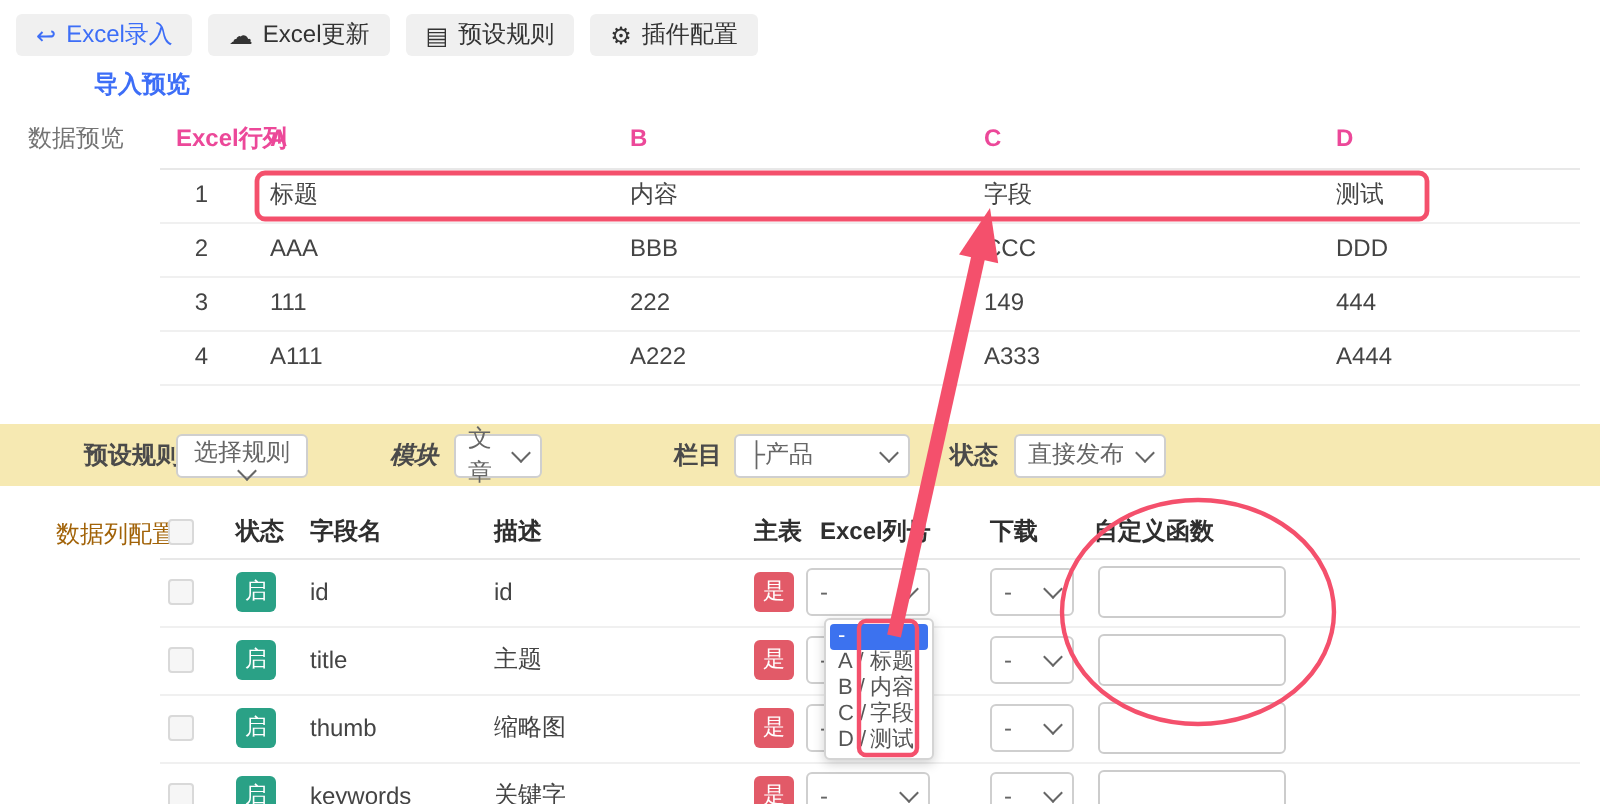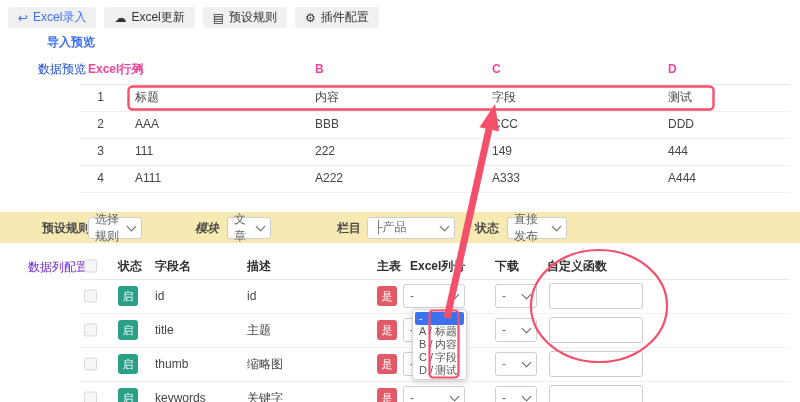--- a/index.html
+++ b/index.html
@@ -9,42 +9,42 @@
   }
   
   .toolbar{position:absolute;left:8px;top:7px;display:flex;gap:8px;}
   .tb{display:flex;align-items:center;gap:5px;height:21px;padding:0 10px;background:#f0f0f0;
       border-radius:3px;color:#333;cursor:pointer;white-space:nowrap;}
   .tb .ic{font-size:12px;line-height:1;}
   .tb.active{color:#3d6ef7;}
   
   .section-title{position:absolute;left:28px;top:34px;color:#3d6ef7;font-weight:700;margin-left:19px;}
   
-  .pv-label{position:absolute;left:38px;top:61px;color:#1d4ed8;}
+  .pv-label{position:absolute;left:14px;top:61px;color:#737373;}
   .pvhead{position:absolute;left:80px;top:54px;width:710px;height:30px;line-height:30px;
           border-bottom:1px solid #e8e8e8;font-weight:700;color:#ec4899;}
   .pvrow{position:absolute;left:80px;width:710px;height:27px;line-height:27px;
          border-bottom:1px solid #f0f0f0;color:#444;}
   .pvhead span,.pvrow span{position:absolute;top:0;}
   .ph0{left:8px;}
   .p0{left:0;width:24px;text-align:right;}
   .pA{left:55px;} .pB{left:235px;} .pC{left:412px;} .pD{left:588px;}
   
   .rulebar{position:absolute;left:0;top:212px;width:800px;height:31px;background:#f6e9b2;}
   .rulebar .lbl{position:absolute;top:50%;transform:translateY(-50%);font-weight:700;color:#4a4a4a;}
   .rb-l1{left:42px;} .rb-l2{left:195px;font-style:italic;} .rb-l3{left:337px;text-align:right;} .rb-l4{left:475px;}
   .sel{position:absolute;top:50%;transform:translateY(-50%);height:22px;background:#fff;
        border:1px solid #cfcfcf;border-radius:3px;display:flex;align-items:center;
        justify-content:space-between;padding:0 6px;color:#666;box-sizing:border-box;cursor:pointer;}
-  .rb-s1{left:88px;width:54px;} .rb-s2{left:227px;width:44px;}
-  .rb-s3{left:367px;width:88px;gap:20px;} .rb-s4{left:507px;width:60px;}
+  .rb-s1{left:88px;width:66px;flex-direction:column;} .rb-s2{left:227px;width:44px;}
+  .rb-s3{left:367px;width:88px;gap:20px;} .rb-s4{left:507px;width:76px;}
   .chev{width:6px;height:6px;border-right:1.4px solid #666;border-bottom:1.4px solid #666;
         transform:rotate(45deg);margin-top:-3px;flex:none;margin-left:4px;}
   
-  .cf-label{position:absolute;left:28px;top:259px;color:#6d28d9;}
+  .cf-label{position:absolute;left:28px;top:259px;color:#a16207;}
   .cfhead{position:absolute;left:80px;top:252px;width:710px;height:27px;
           border-bottom:1px solid #e8e8e8;font-weight:700;color:#2f2f2f;}
   .cfhead span{position:absolute;top:50%;transform:translateY(-50%);}
   .crow{position:absolute;left:80px;width:710px;height:34px;border-bottom:1px solid #f0f0f0;color:#444;}
   .crow>*{position:absolute;top:50%;transform:translateY(-50%);}
   .cb{left:4px;width:13px;height:13px;background:#f6f6f6;border:1px solid #d9d9d9;
       border-radius:2px;box-sizing:border-box;cursor:pointer;}
   .ch-status{left:38px;} .ch-field{left:75px;} .ch-desc{left:167px;} .ch-main{left:297px;font-family:Liberation Serif, serif;}
   .ch-excel{left:330px;} .ch-dl{left:415px;} .ch-custom{left:467px;}
   .badge{width:20px;height:20px;border-radius:3px;color:#fff;font-size:11px;line-height:20px;

